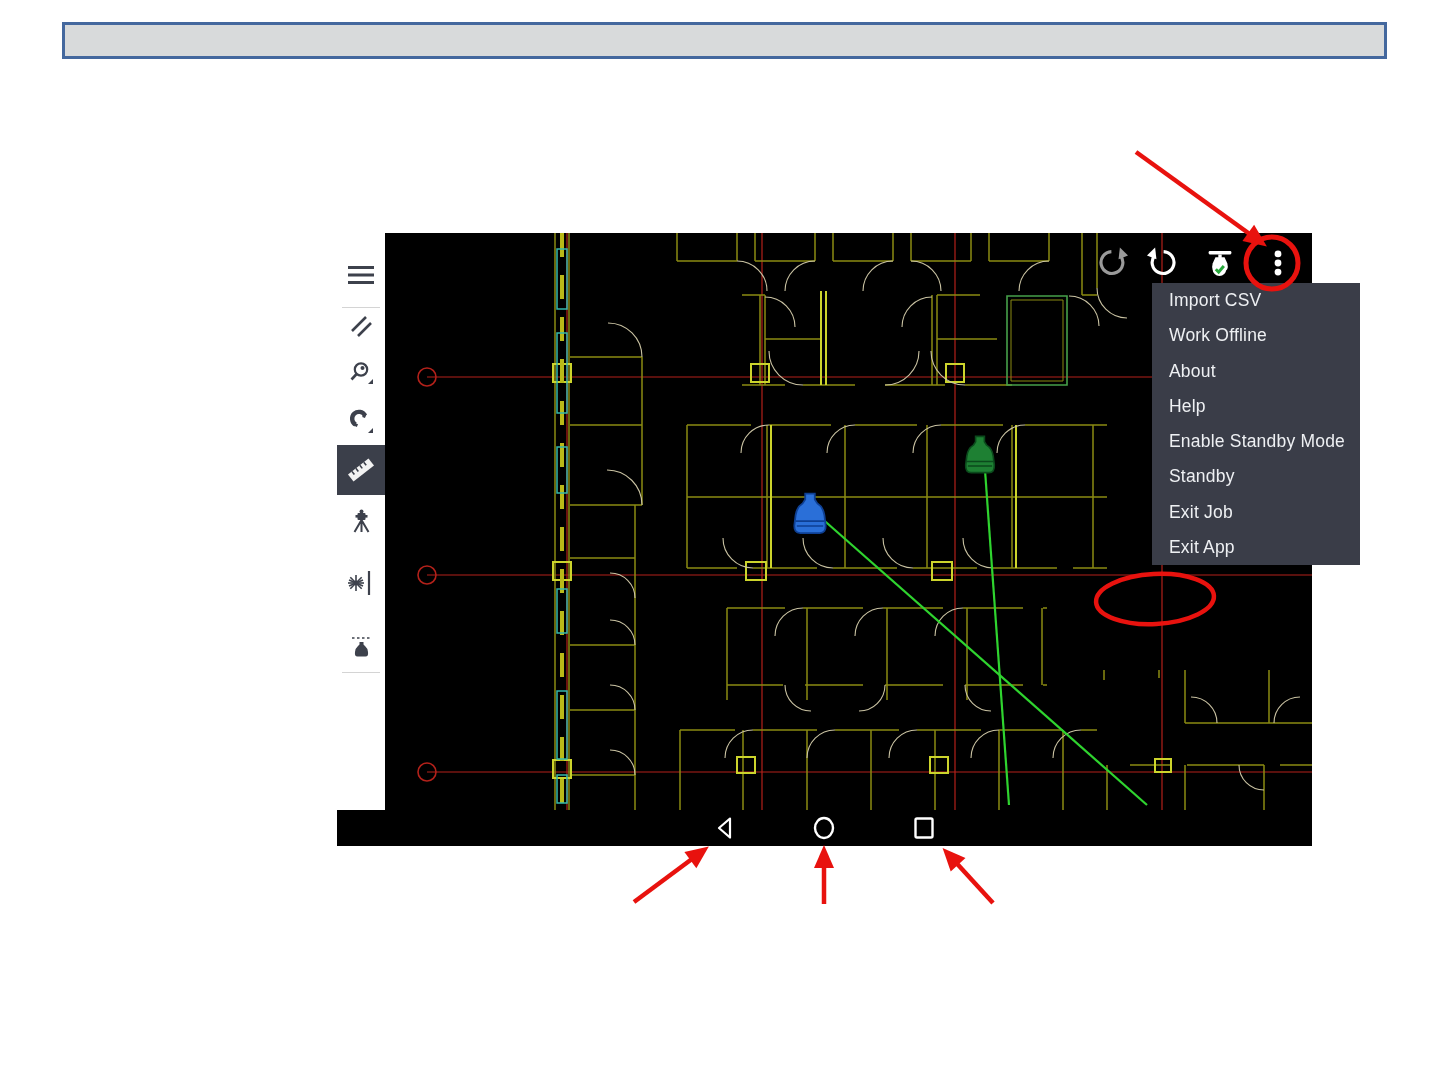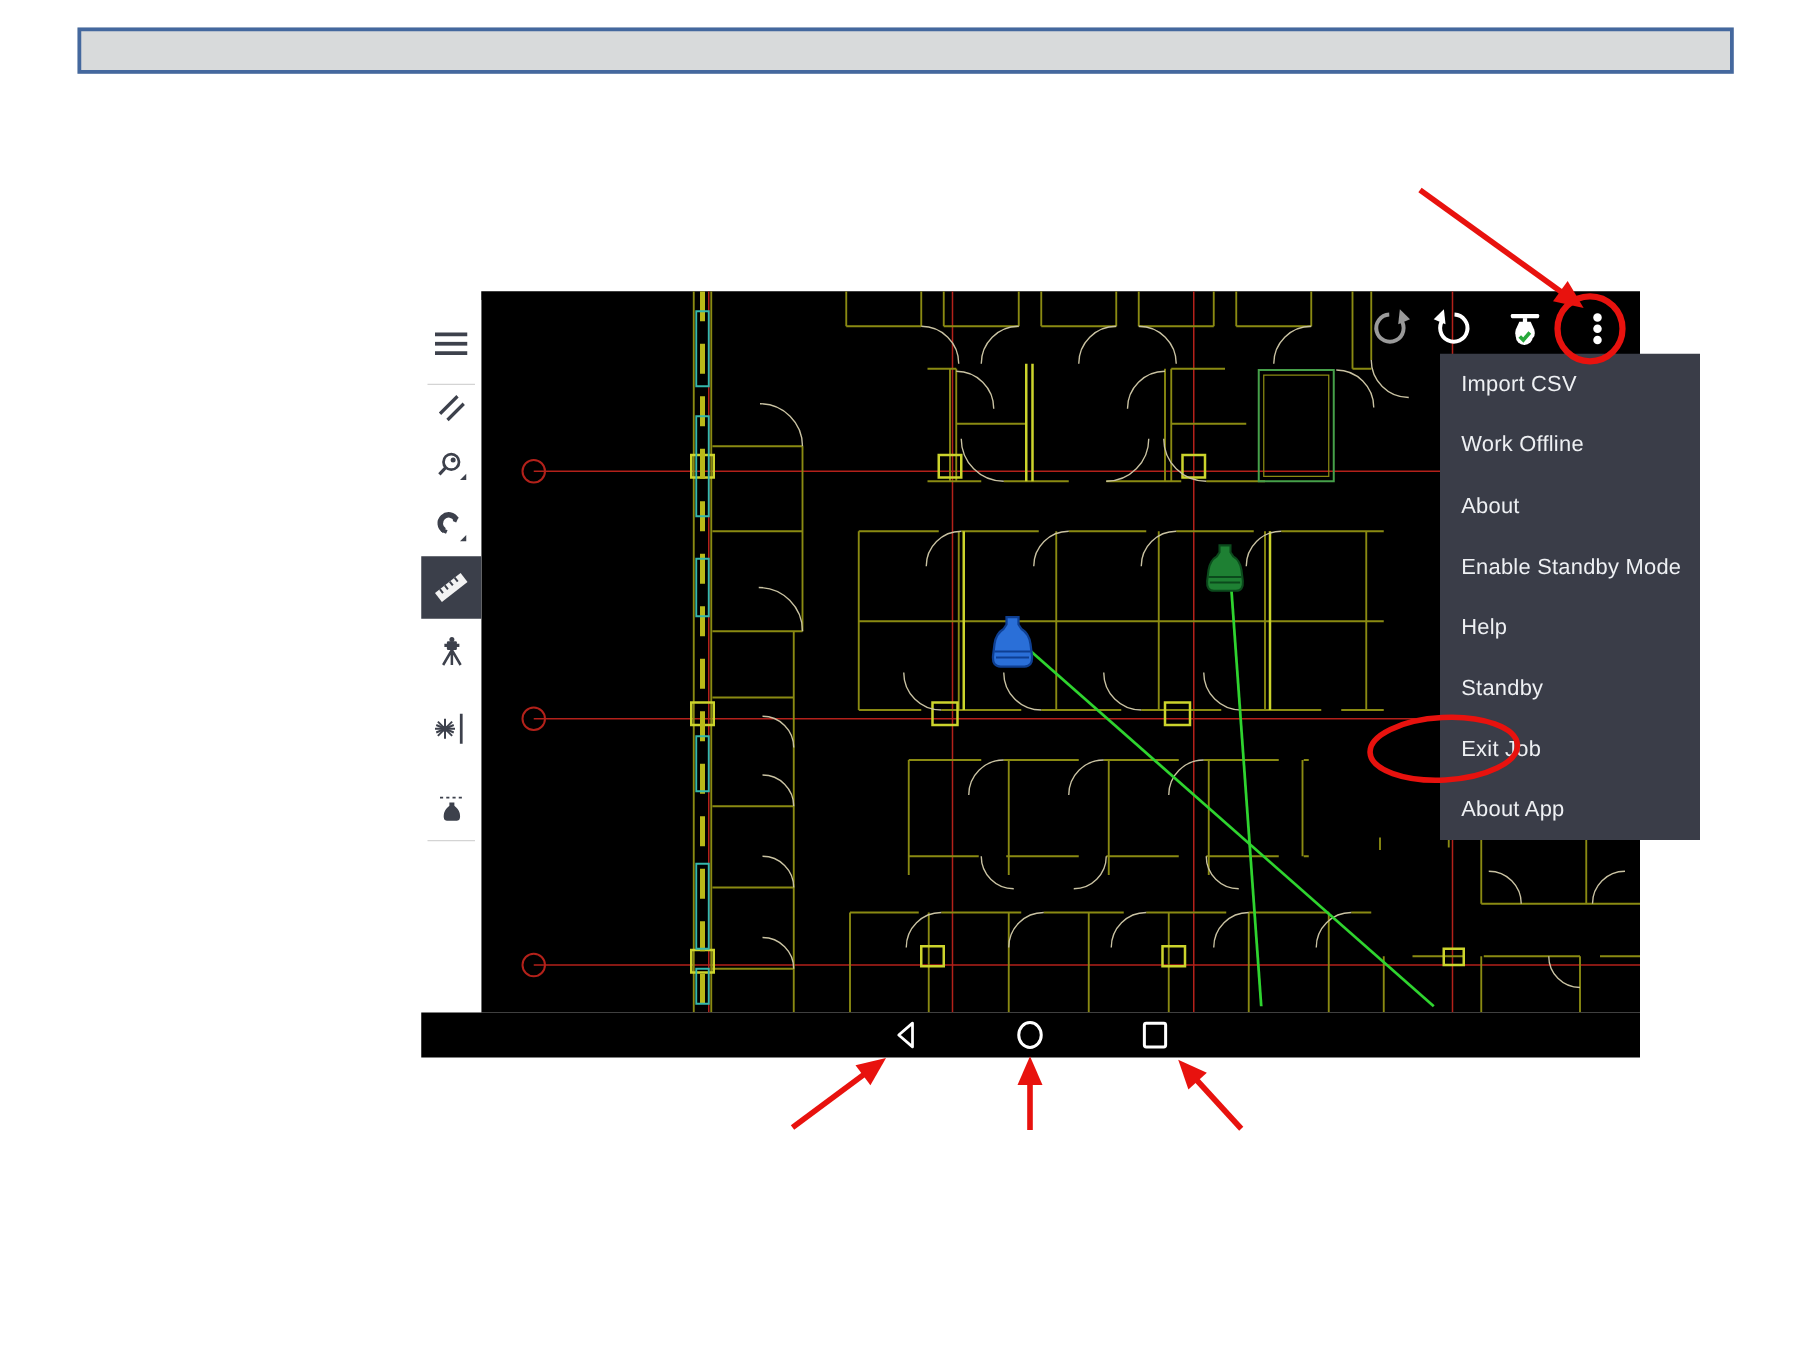--- a/index.html
+++ b/index.html
@@ -20,21 +20,21 @@
   .tool{position:absolute;left:0;width:48px;height:44px;display:flex;align-items:center;justify-content:center;}
   .tool svg{display:block;}
   .tool-selected{position:absolute;left:0;top:205px;width:48px;height:50px;background:#3b3f4a;
                  display:flex;align-items:center;justify-content:center;}
   .sdiv{position:absolute;left:5px;width:38px;height:1px;background:#d4d4d4;}
 
   
   .tbtn{position:absolute;top:13px;width:34px;height:34px;z-index:3;}
 
   
-  .menu{position:absolute;left:767px;top:50px;width:208px;height:389px;background:#3a3d48;
+  .menu{position:absolute;left:767px;top:50px;width:208px;height:282px;background:#3a3d48;
         z-index:5;display:flex;flex-direction:column;}
   .menu-item{flex:1;display:flex;align-items:center;padding-left:17px;color:#eef0f3;
              font-size:17.5px;letter-spacing:.2px;white-space:nowrap;}
 
   
   .navbar{position:absolute;left:0;top:577px;width:975px;height:36px;background:#000;z-index:6;}
   .nbtn{position:absolute;top:5px;width:26px;height:26px;}
 
   
   .annot{position:absolute;left:0;top:0;z-index:20;pointer-events:none;}
@@ -167,25 +167,25 @@
         <circle cx="15" cy="7" r="3" fill="#ffffff"></circle>
         <circle cx="15" cy="15" r="3" fill="#ffffff"></circle>
         <circle cx="15" cy="23" r="3" fill="#ffffff"></circle>
       </svg>
     </div>
 
     <div class="menu">
       <div class="menu-item">Import CSV</div>
       <div class="menu-item">Work Offline</div>
       <div class="menu-item">About</div>
+      <div class="menu-item">Help</div>
       <div class="menu-item">Enable Standby Mode</div>
-      <div class="menu-item">Help</div>
       <div class="menu-item">Standby</div>
       <div class="menu-item">Exit Job</div>
-      <div class="menu-item">About App</div>
+      <div class="menu-item">Exit App</div>
     </div>
   </div>
 
   <div class="sidebar">
     <div class="tool" style="top:13px">
       <svg width="26" height="20" viewBox="0 0 26 20">
         <rect y="1" width="26" height="3" fill="#3d414c"></rect>
           <rect y="8.5" width="26" height="3" fill="#3d414c"></rect>
           <rect y="16" width="26" height="3" fill="#3d414c"></rect>
       </svg>

